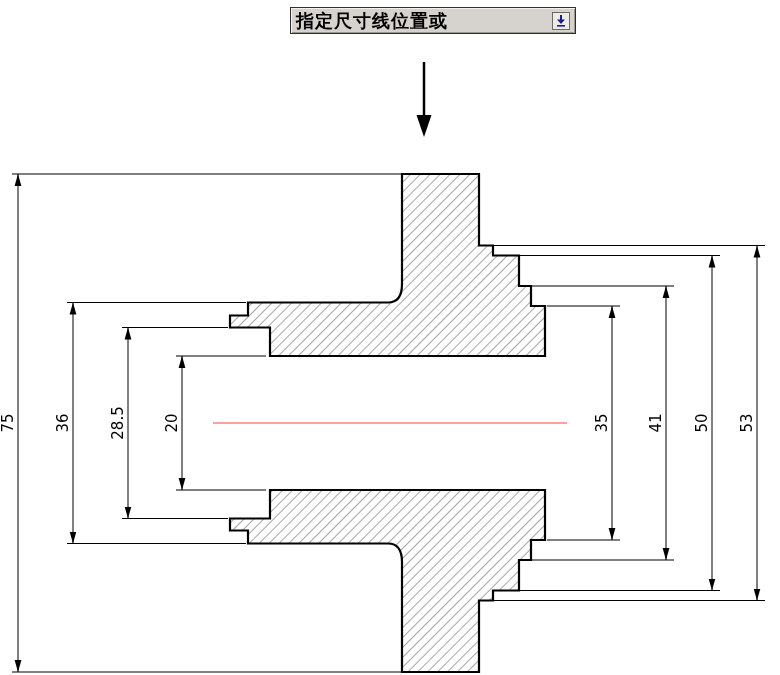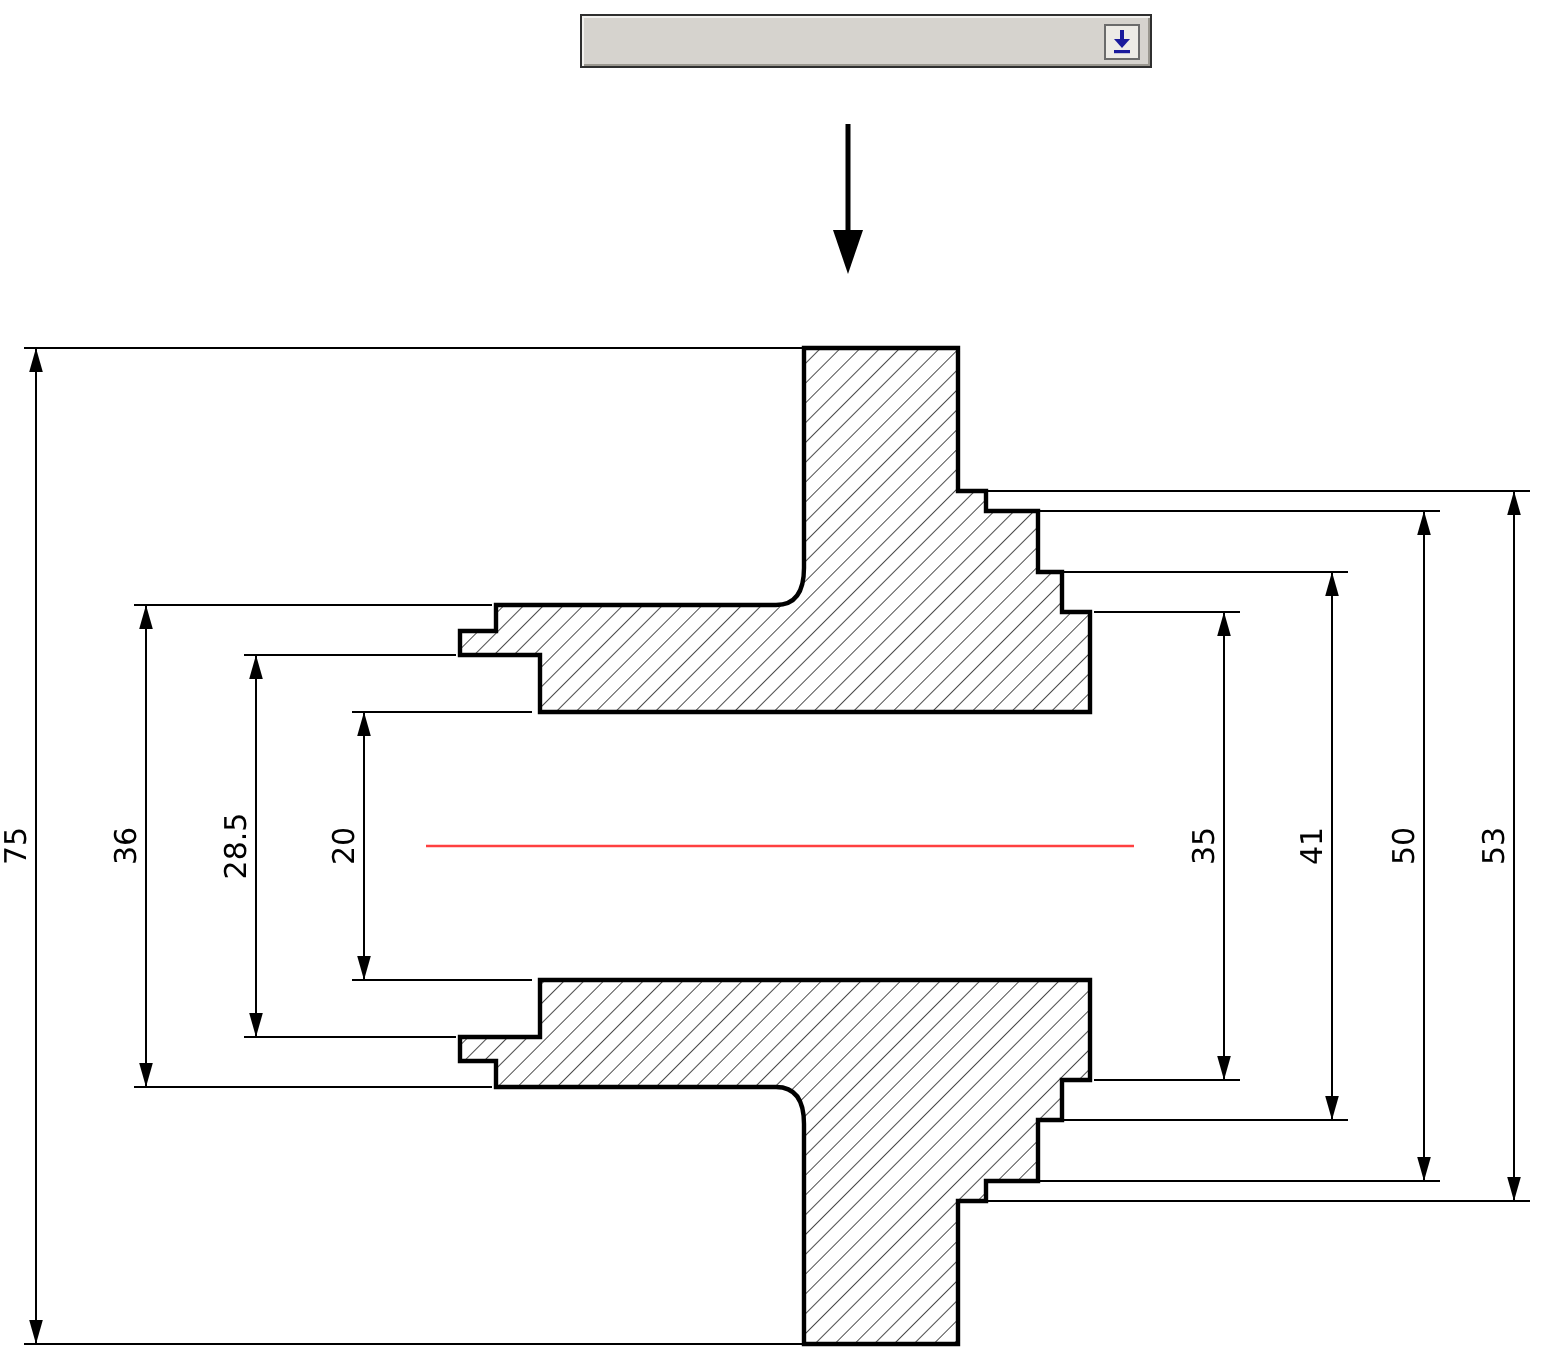--- a/index.html
+++ b/index.html
@@ -25,20 +25,21 @@
   .dim{stroke:#000;stroke-width:1;fill:none;}
   .dimtext{font-size:15px;fill:#000;font-family:"DejaVu Sans","Liberation Sans",sans-serif;}
   .outline{stroke:#000;stroke-width:2.2;stroke-linejoin:miter;}
 </style>
 </head>
 <body>
 
 <div class="screen">
 
   <div class="tooltip">
+    <span class="tooltip-text">指定尺寸线位置或</span>
     <button class="tooltip-btn">
       <span style="display:flex;">
         <svg width="12" height="13" viewBox="0 0 12 13">
           <path d="M6,1 L6,6" stroke="#1a1a9c" stroke-width="2" fill="none"></path>
           <polygon points="2,5.5 10,5.5 6,10" fill="#1a1a9c"></polygon>
           <line x1="2" y1="11.8" x2="10" y2="11.8" stroke="#1a1a9c" stroke-width="1.6"></line>
         </svg>
       </span>
     </button>
   </div>

